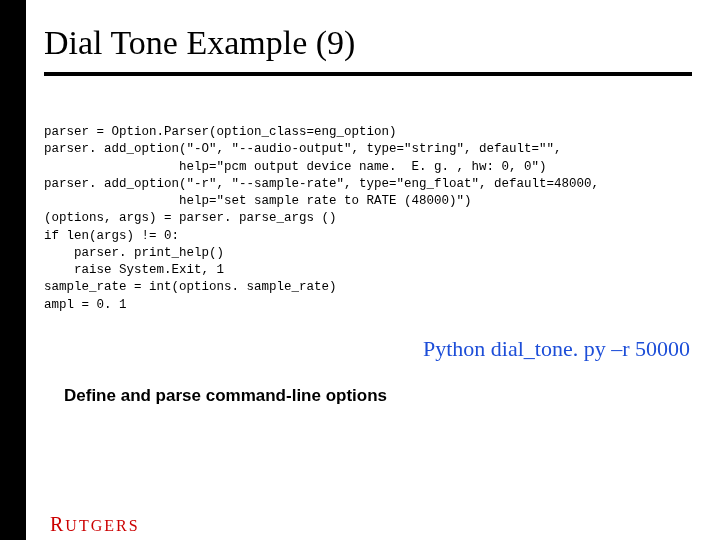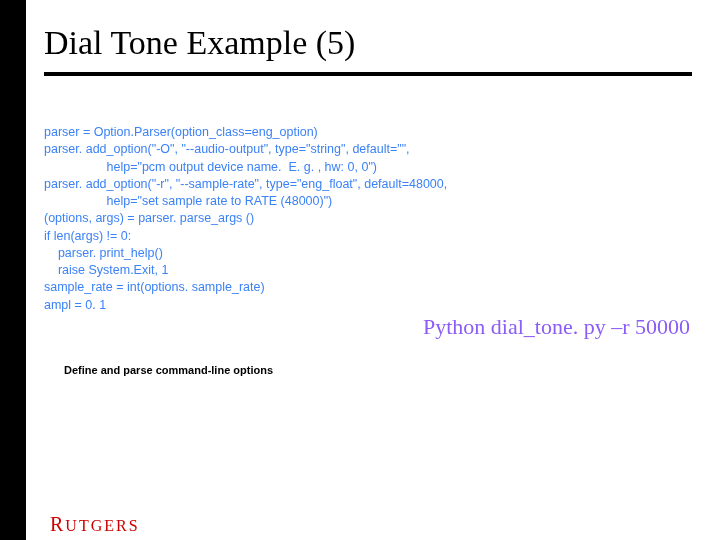--- a/index.html
+++ b/index.html
@@ -31,37 +31,38 @@
     font-weight: normal;
     color: #000;
     margin-bottom: 10px;
   }
   .rule {
     height: 4px;
     background: #000;
     margin-bottom: 48px;
   }
   .code {
-    font-family: Liberation Sans, sans-serif;
+    font-family: Liberation Mono, monospace;
     font-size: 12.5px;
     line-height: 1.38;
     white-space: pre;
-    color: #3b82f6;
+    color: #000000;
+    margin-bottom: 22px;
   }
   .cmd {
     text-align: right;
     font-family: "Times New Roman", Times, serif;
     font-size: 22px;
-    color: #8b5cf6;
+    color: #1d4ed8;
     margin-bottom: 24px;
     padding-right: 2px;
   }
   .caption {
     font-family: Verdana, Geneva, sans-serif;
-    font-size: 11px;
+    font-size: 17px;
     font-weight: bold;
     color: #000;
     margin-left: 20px;
   }
   .logo {
     position: absolute;
     left: 50px;
     bottom: 4px;
     font-family: "Times New Roman", Times, serif;
     font-size: 16px;
@@ -70,21 +71,21 @@
     font-weight: normal;
   }
   .logo .big { font-size: 20px; }
 </style>
 </head>
 <body>
 
 <div class="left-bar"></div>
 
 <div class="content">
-  <h1 class="title">Dial Tone Example (5)</h1>
+  <h1 class="title">Dial Tone Example (9)</h1>
   <div class="rule"></div>
 
   <pre class="code">parser = Option.Parser(option_class=eng_option)
 parser. add_option("-O", "--audio-output", type="string", default="",
                   help="pcm output device name.  E. g. , hw: 0, 0")
 parser. add_option("-r", "--sample-rate", type="eng_float", default=48000,
                   help="set sample rate to RATE (48000)")
 (options, args) = parser. parse_args ()
 if len(args) != 0:
     parser. print_help()

